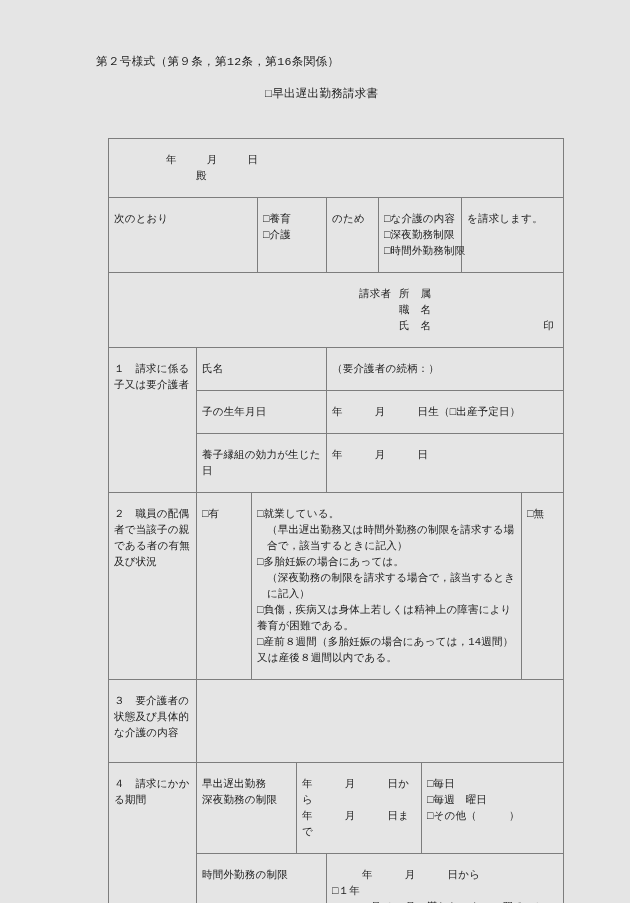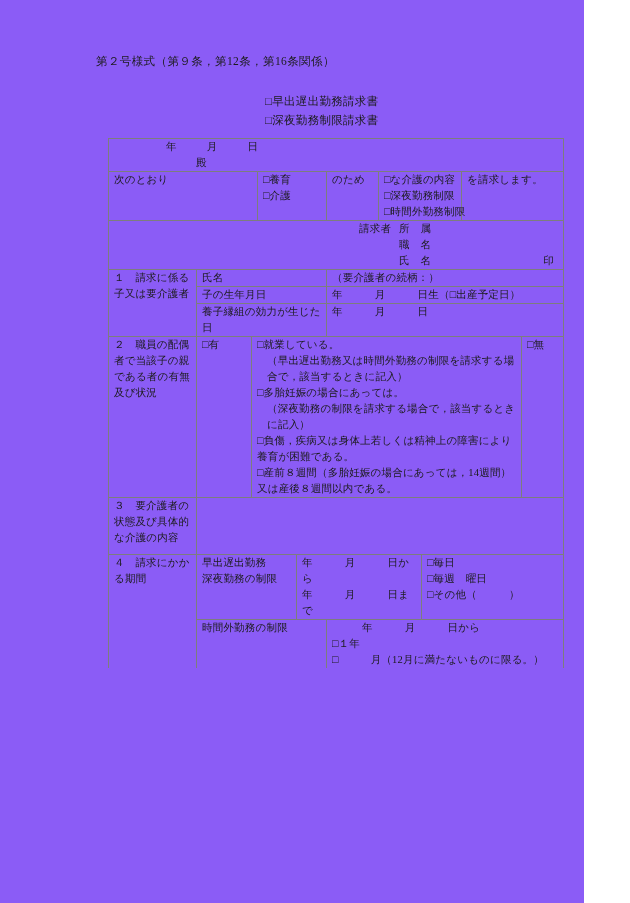--- a/index.html
+++ b/index.html
@@ -11,56 +11,57 @@
     width: 630px;
     height: 903px;
     font-family: "Liberation Serif", "DejaVu Serif", serif;
     color: #1b1b1b;
     position: relative;
     overflow: hidden;
   }
   .page {
     position: absolute;
     left: 0; top: 0;
-    width: 584px;
+    width: 630px;
     height: 903px;
-    background: #8b5cf6;
+    background: #e5e5e5;
+    font-family: Liberation Mono, monospace;
   }
 
   
   .form-no {
     position: absolute;
     left: 96px;
     top: 54px;
     font-size: 11.5px;
     letter-spacing: 0.4px;
     white-space: nowrap;
   }
   .doc-title-list {
     position: absolute;
     left: 265px;
-    top: 92px;
+    top: 84px;
     font-size: 11.5px;
     line-height: 19px;
   }
   .doc-title-list div { white-space: nowrap; letter-spacing: 0.3px; }
 
   
   .form-table {
     position: absolute;
     left: 108px;
     top: 138px;
     width: 445px;
     border-collapse: collapse;
     table-layout: fixed;
     font-size: 10.5px;
   }
   .form-table td {
     border: 1px solid #7d7d7d;
-    padding: 0 5px;
+    padding: 13px 5px;
     vertical-align: top;
     line-height: 16px;
     letter-spacing: 0.2px;
   }
   .no-bottom { border-bottom: none !important; }
   .tight { line-height: 15px; }
 
   .date-line {
     padding-left: 52px;
     letter-spacing: 0.2px;
@@ -87,21 +88,20 @@
 </style>
 </head>
 <body>
 
 <div class="page">
 
   <div class="form-no">第２号様式（第９条，第12条，第16条関係）</div>
 
   <div class="doc-title-list">
     <div>□早出遅出勤務請求書</div>
-    <div>□深夜勤務制限請求書</div>
   </div>
 
   <table class="form-table">
     <colgroup>
       <col style="width:88px">
       <col style="width:17px">
       <col style="width:38px">
       <col style="width:6px">
       <col style="width:39px">
       <col style="width:30px">

